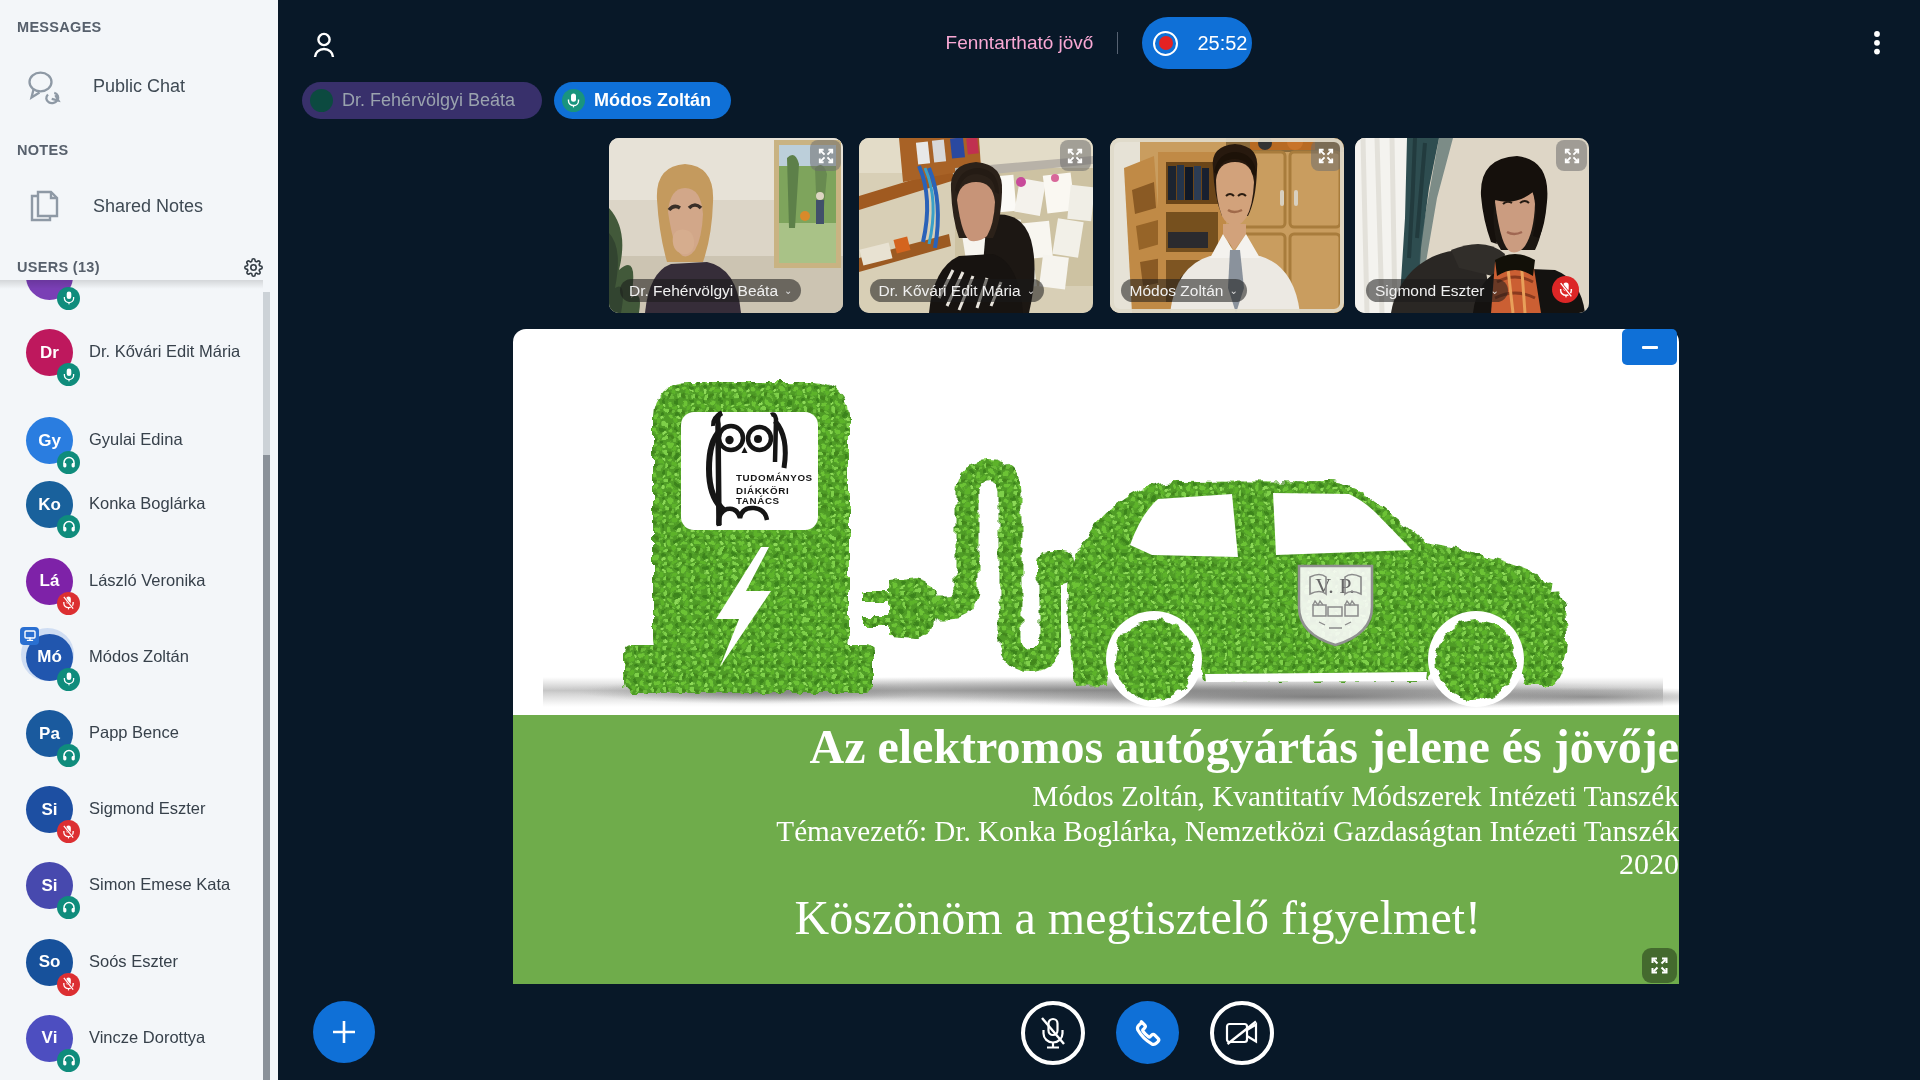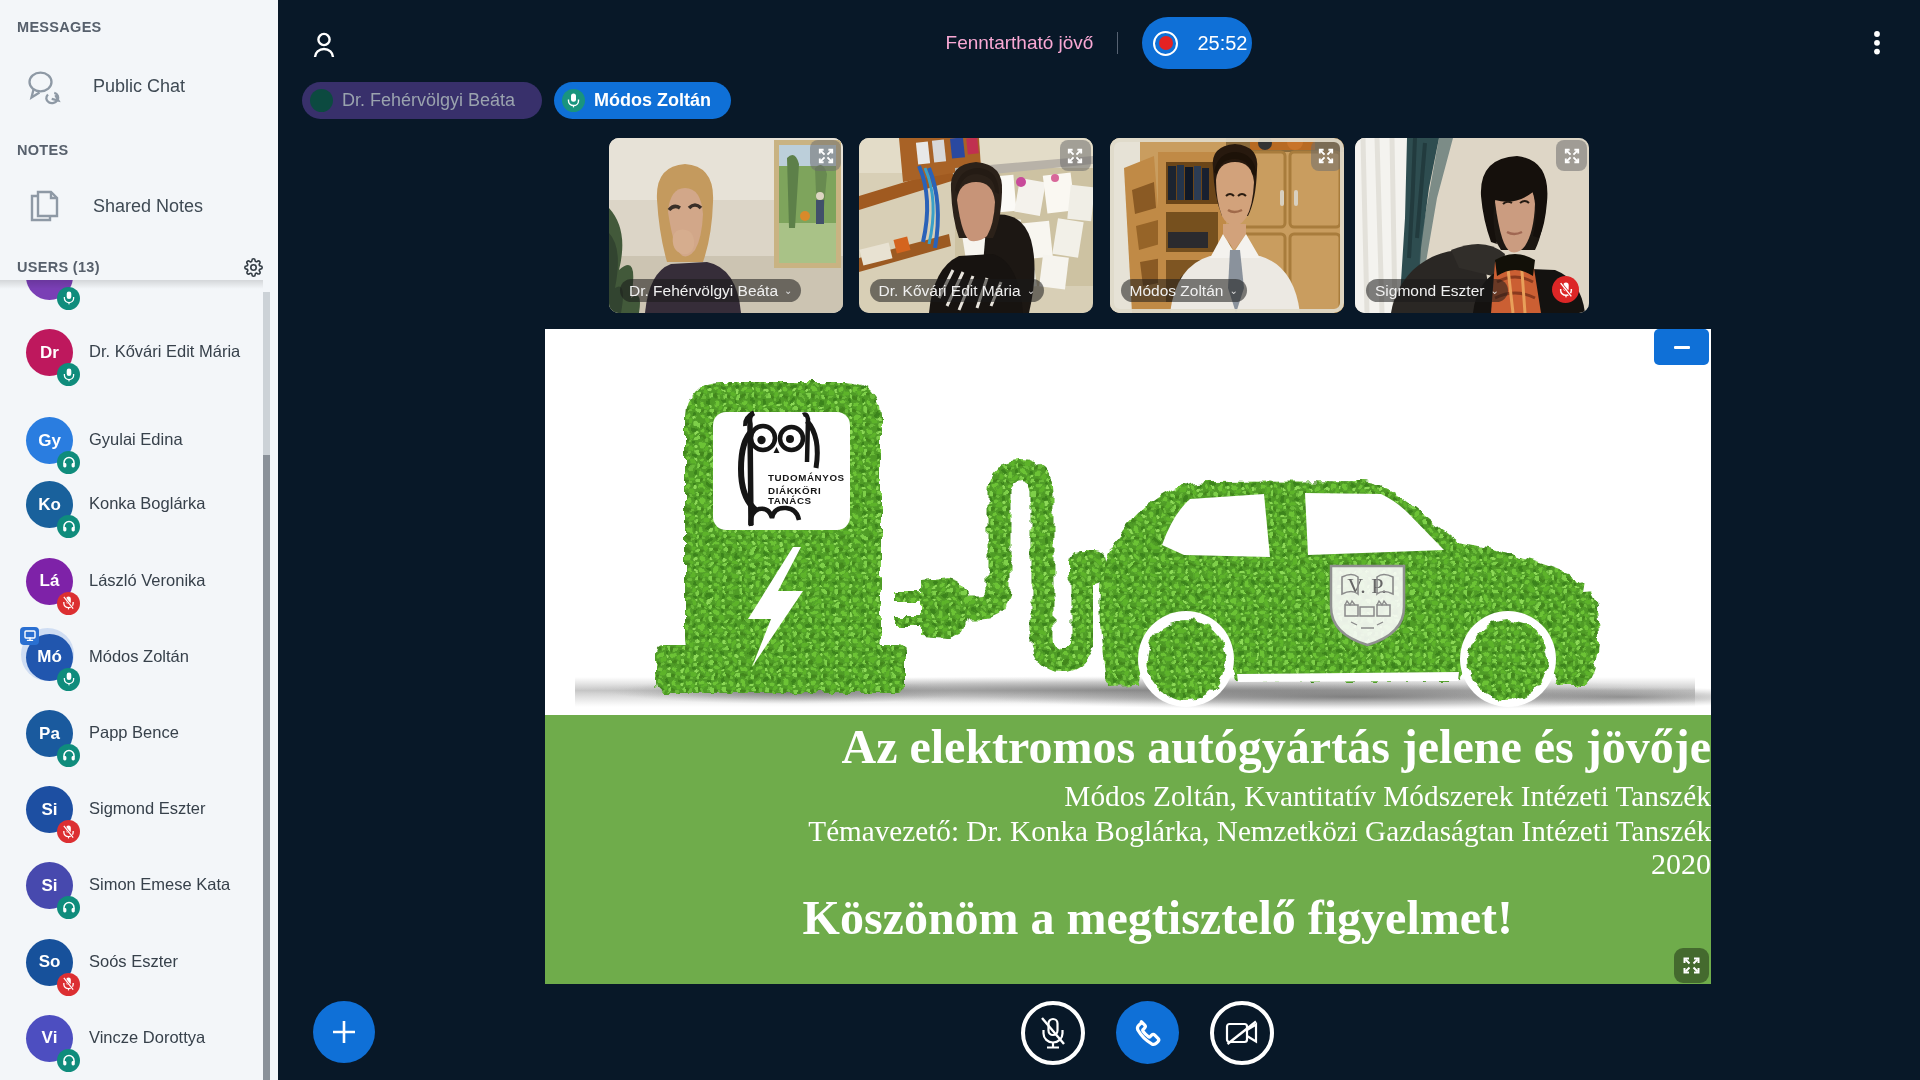--- a/index.html
+++ b/index.html
@@ -31,21 +31,21 @@
   #rectime { color:#fff; font-size:20px; margin-left:19px; }
   
   .tpill { position:absolute; top:82px; height:37px; border-radius:19px; display:flex; align-items:center; }
   .tpill .pc { width:23px; height:23px; border-radius:50%; margin-left:8px; display:flex; align-items:center; justify-content:center; }
   
   .cam { position:absolute; top:138px; width:234px; height:175px; border-radius:10px; overflow:hidden; background:#888; }
   .fsbtn { position:absolute; top:2px; right:2px; width:31px; height:31px; border-radius:8px; background:rgba(110,110,110,0.55); display:flex; align-items:center; justify-content:center; }
   .ctag { position:absolute; left:11px; bottom:11px; height:23px; border-radius:12px; background:rgba(25,25,25,0.55); color:#f0f0f0; font-size:15.5px; display:flex; align-items:center; padding:0 9px; white-space:nowrap; }
   .ctag .chev { font-size:10px; margin-left:6px; color:#ddd; }
   
-  #slide { position:absolute; left:545px; top:329px; width:1166px; height:655px; background:#fff; }
+  #slide { position:absolute; left:513px; top:329px; width:1166px; height:655px; background:#fff;border-radius:13px; }
   #band { position:absolute; left:0; top:386px; width:1166px; height:269px; background:#6fac4b; color:#fff; font-family:"Liberation Serif", serif; text-align:right; }
   #minbtn { position:absolute; left:1109px; top:0; width:55px; height:36px; background:#0f70d7; border-radius:5px; }
   #minbtn div { position:absolute; left:20px; top:16.5px; width:16px; height:3px; background:#fff; border-radius:1px; }
   #slfs { position:absolute; left:1129px; top:619px; width:35px; height:35px; border-radius:9px; background:rgba(0,0,0,0.38); display:flex; align-items:center; justify-content:center; }
   
   .actbtn { position:absolute; border-radius:50%; display:flex; align-items:center; justify-content:center; }
 </style>
 </head>
 <body>
 
@@ -516,21 +516,21 @@
       </g>
     </g>
 
     <path d="M1040 252 q9 4 10 10 l-12 1 Z" fill="#fff"></path>
   </svg>
   <div id="band">
     <div style="position:absolute; left:0; width:1166px; top:8px; line-height:1; font-size:48px; font-weight:bold;">Az elektromos autógyártás jelene és jövője</div>
     <div style="position:absolute; left:0; width:1166px; top:67px; line-height:1; font-size:29.3px;">Módos Zoltán, Kvantitatív Módszerek Intézeti Tanszék</div>
     <div style="position:absolute; left:0; width:1166px; top:102px; line-height:1; font-size:29.2px;">Témavezető: Dr. Konka Boglárka, Nemzetközi Gazdaságtan Intézeti Tanszék</div>
     <div style="position:absolute; left:0; width:1166px; top:134px; line-height:1; font-size:30px;">2020</div>
-    <div style="position:absolute; left:0; width:968px; top:179px; line-height:1; font-size:48px; font-weight:bold;">Köszönöm a megtisztelő figyelmet!</div>
+    <div style="position:absolute; left:0; width:968px; top:179px; line-height:1; font-size:48px; font-weight:normal;">Köszönöm a megtisztelő figyelmet!</div>
   </div>
   <div id="minbtn">
       <div></div>
     </div>
   <div id="slfs">
     <svg width="21" height="21" viewBox="0 0 21 21" fill="none" stroke="#fff" stroke-width="2">
       <path d="M8 3 L3 3 L3 8 M13 3 L18 3 L18 8 M3 13 L3 18 L8 18 M18 13 L18 18 L13 18" stroke="none"></path>
       <path d="M3.5 8 L3.5 3.5 L8 3.5 M13 3.5 L17.5 3.5 L17.5 8 M3.5 13 L3.5 17.5 L8 17.5 M13 17.5 L17.5 17.5 L17.5 13"></path>
       <path d="M8.5 8.5 L4.5 4.5 M12.5 8.5 L16.5 4.5 M8.5 12.5 L4.5 16.5 M12.5 12.5 L16.5 16.5"></path>
     </svg>

